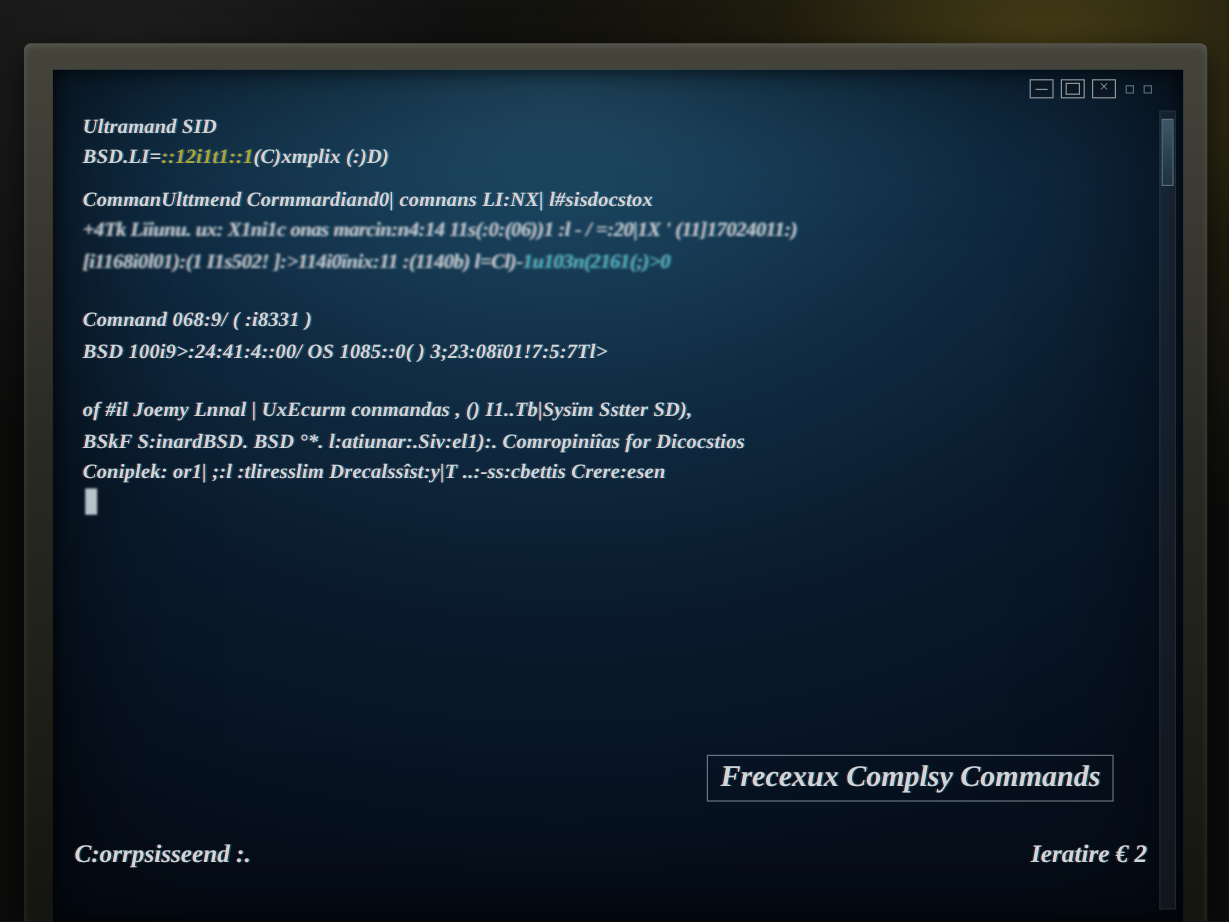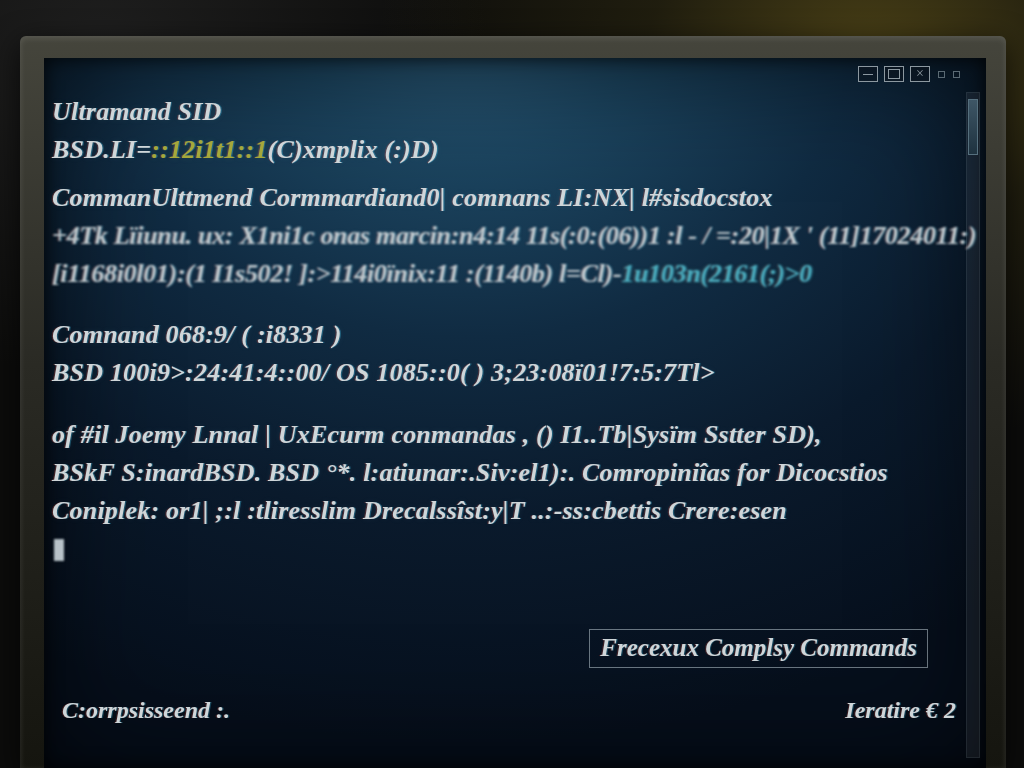--- a/index.html
+++ b/index.html
@@ -80,25 +80,25 @@
     position: absolute;
     top: 6px; left: 1px; right: 1px;
     height: 56px;
     background: linear-gradient(#3e5666,#1e323f);
     border: 1px solid #56707e;
   }
 
   
   .term {
     position: absolute;
-    top: 36px; left: 8px; right: 30px;
+    top: 36px; left: 25px; right: 30px;
     font-style: italic;
     font-weight: 600;
     letter-spacing: 0.2px;
-    font-size: 26px;
+    font-size: 17px;
     line-height: 1.38;
     text-shadow:
       0 0 6px rgba(140,190,210,0.10),
       1.2px 0 0 rgba(60,190,230,0.35),
       -1.2px 0 0 rgba(240,80,60,0.25);
     filter: blur(0.35px);
   }
   .line { white-space: nowrap; margin-bottom: 2px; }
   .sp1 { height: 10px; }
   .sp2 { height: 24px; }
@@ -131,21 +131,21 @@
     font-size: 25px;
     color:#cfd6d9;
     text-shadow:
       1.2px 0 0 rgba(60,190,230,0.3),
       -1.2px 0 0 rgba(240,80,60,0.22);
     filter: blur(.3px);
   }
   .bottomrow {
     position:absolute;
     left:18px; right:30px; bottom:44px;
-    font-style:italic; font-weight:600; font-size:24px;
+    font-style:italic; font-weight:600; font-size:21px;
     color:#cfd6d9;
     display:flex; justify-content:space-between;
     text-shadow:
       1.2px 0 0 rgba(60,190,230,0.3),
       -1.2px 0 0 rgba(240,80,60,0.22);
     filter: blur(.3px);
   }
   .lastrow {
     position:absolute;
     left:18px; right:30px; bottom:2px;

